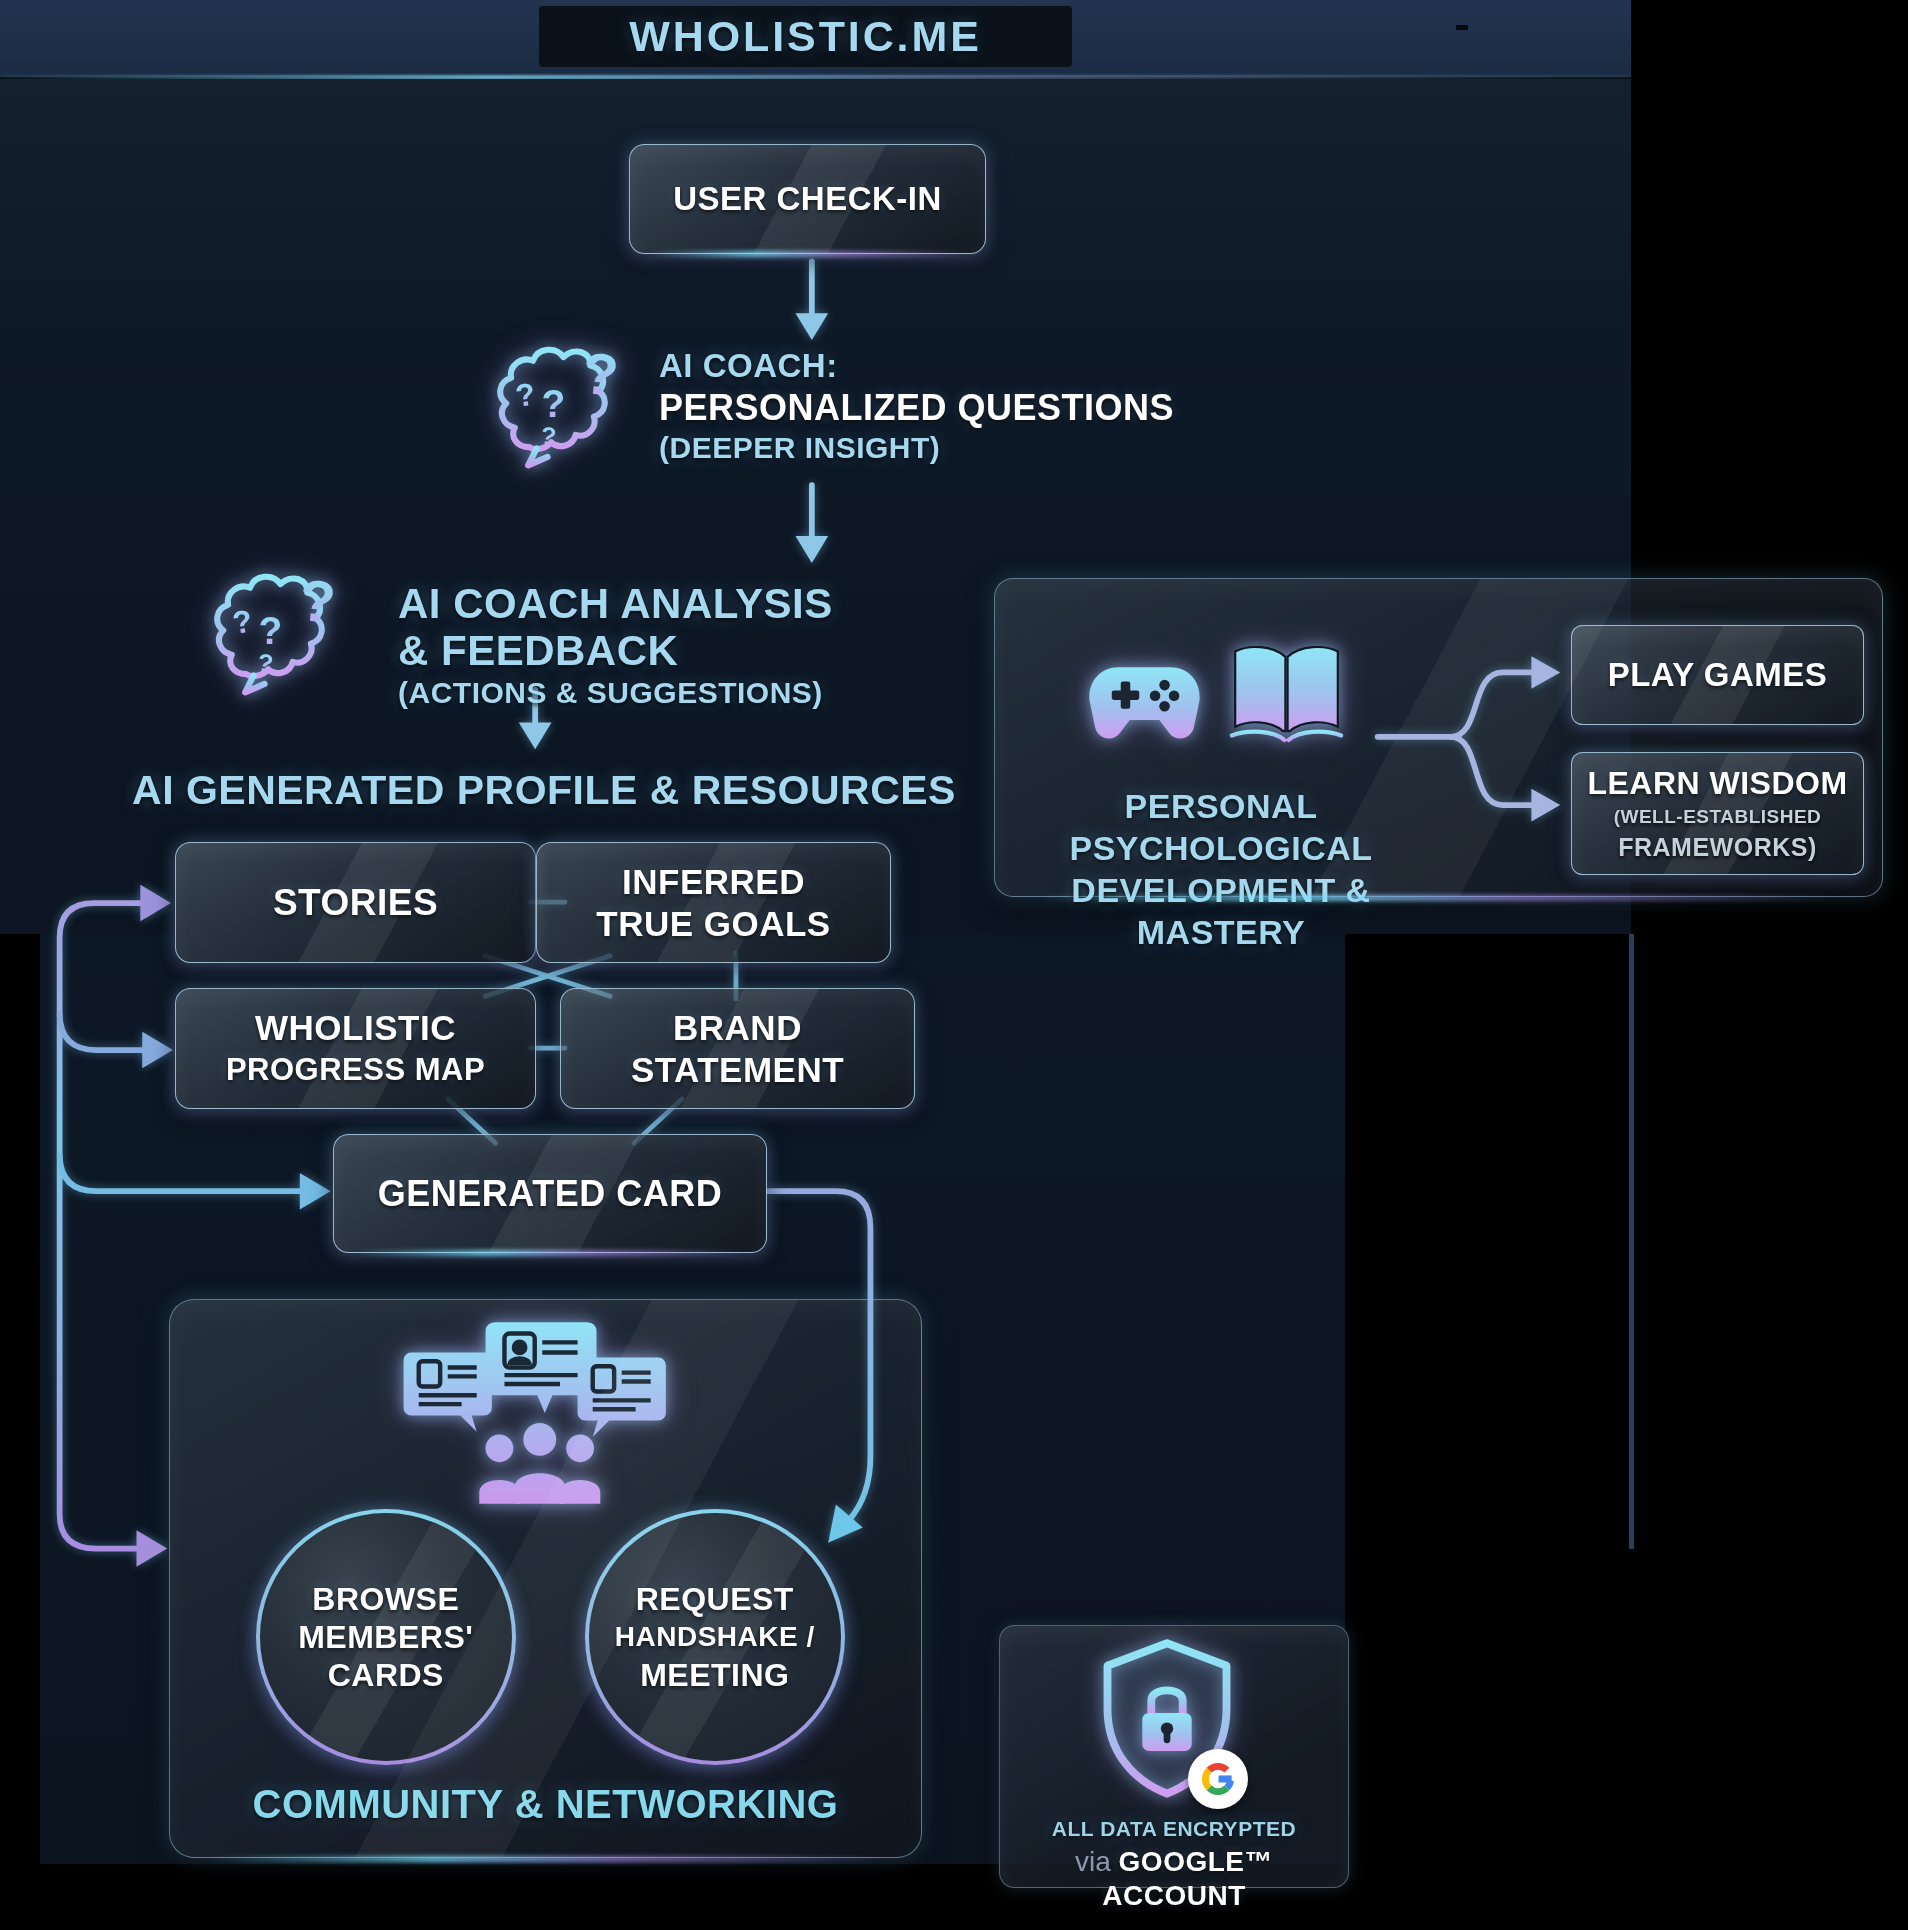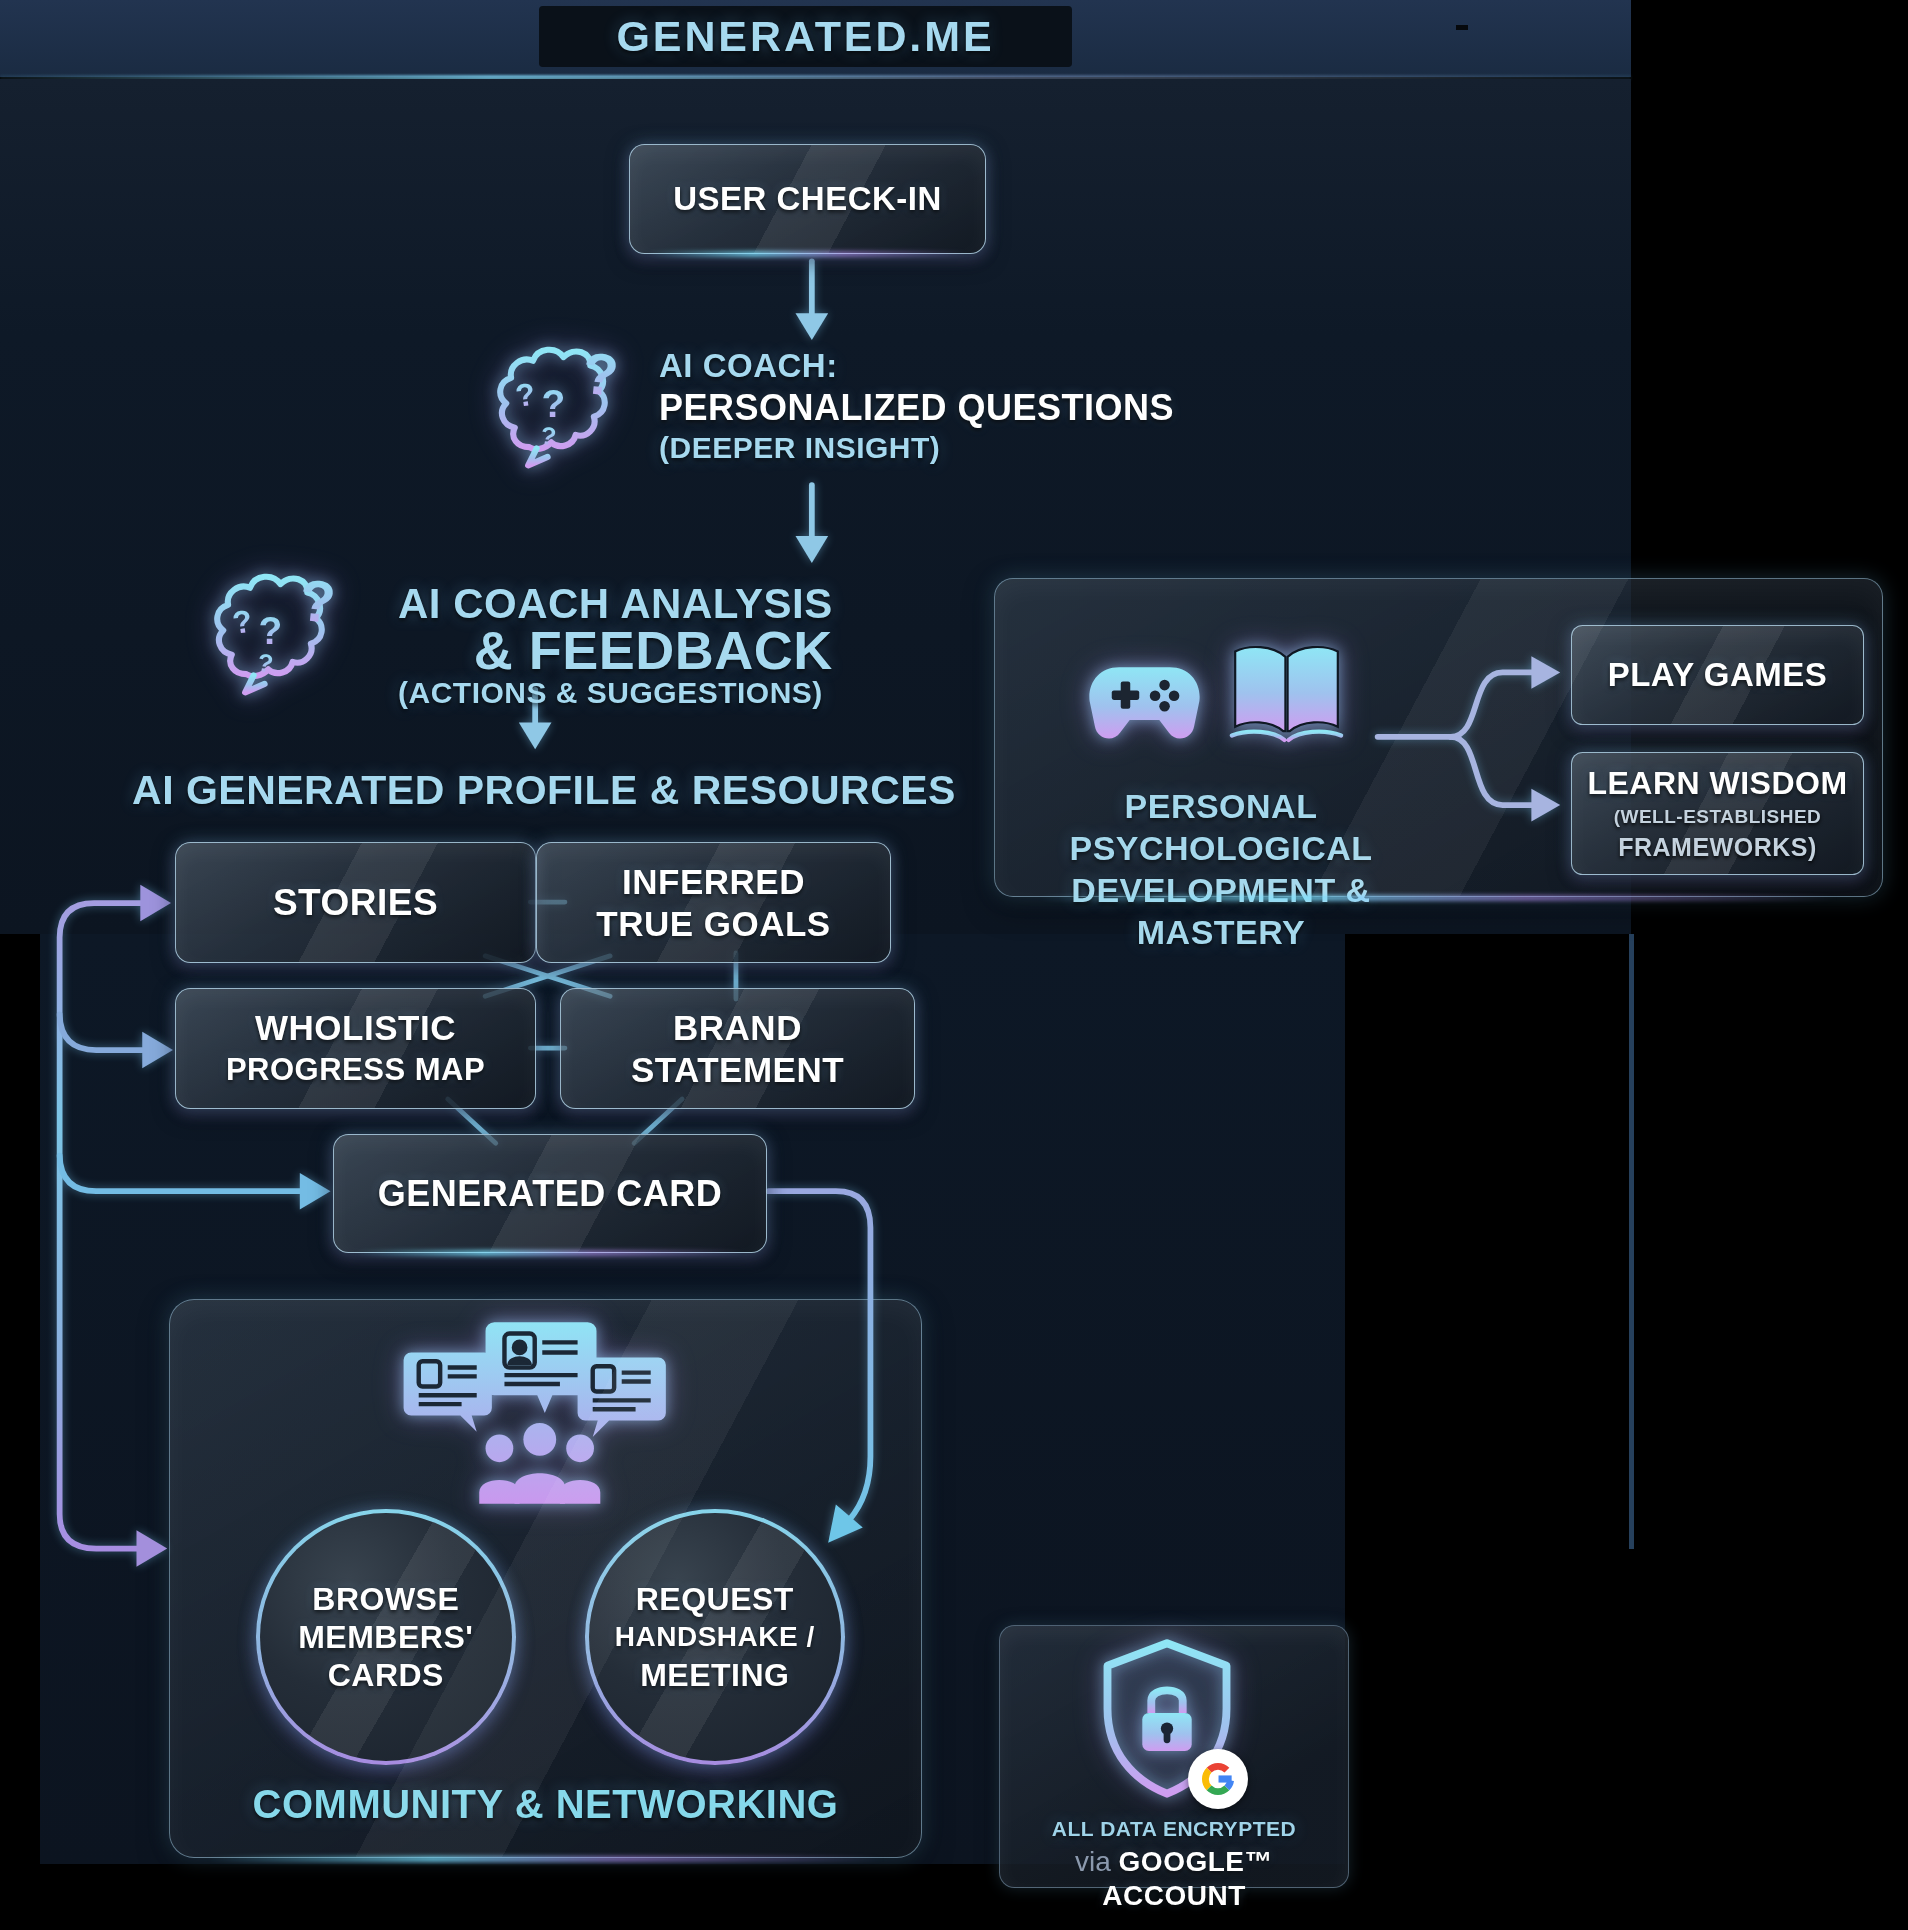--- a/index.html
+++ b/index.html
@@ -175,21 +175,21 @@
   <g stroke="#a7b4e0" stroke-width="6" stroke-linecap="round">
     <path d="M1434,767 H1510"></path>
     <path d="M1510,767 C1542,767 1530,700 1564,700 H1598"></path>
     <path d="M1510,767 C1542,767 1530,838 1564,838 H1598"></path>
   </g>
   <polygon fill="#a7b4e0" points="1624,700 1594,683 1594,717"></polygon>
   <polygon fill="#a7b4e0" points="1624,838 1594,821 1594,855"></polygon>
 </svg>
 
 <div class="abs ctr" style="left:539px;top:5.8px;width:533px;height:61px;background:#0a1119;border-radius:3.8px;z-index:3;">
-  <span class="lbl t-blue" style="font-size:43px;letter-spacing:2.9px;color:#a6d9ef;">GENERATED.ME</span>
+  <span class="lbl t-blue" style="font-size:43px;letter-spacing:2.9px;color:#a6d9ef;">WHOLISTIC.ME</span>
 </div>
 
 <div class="abs node ctr" style="left:629px;top:144px;width:355px;height:108px;z-index:3;">
   <span class="lbl t-white" style="font-size:33px;position:relative;z-index:1;">USER CHECK-IN</span>
   <div class="glowline"></div>
 </div>
 
 <svg class="abs icon-glow" style="left:488px;top:332px;z-index:3;" width="146" height="150" viewBox="0 0 152 156">
     <use href="#brainSym"></use>
   </svg>
@@ -197,21 +197,21 @@
   <div class="lbl t-blue" style="font-size:33px;line-height:40px;">AI COACH:</div>
   <div class="lbl t-white" style="font-size:36px;line-height:43px;">PERSONALIZED QUESTIONS</div>
   <div class="lbl t-blue" style="font-size:30px;line-height:38px;">(DEEPER INSIGHT)</div>
 </div>
 
 <svg class="abs icon-glow" style="left:205px;top:559px;z-index:3;" width="146" height="150" viewBox="0 0 152 156">
     <use href="#brainSym"></use>
   </svg>
 <div class="abs" style="left:398px;top:565px;z-index:3;margin-top:15px;">
   <div class="lbl t-blue" style="font-size:42px;line-height:47px;">AI COACH ANALYSIS</div>
-  <div class="lbl t-blue" style="font-size:54px;line-height:47px;text-align:right;">&amp; FEEDBACK</div>
+  <div class="lbl t-blue" style="font-size:42px;line-height:47px;">&amp; FEEDBACK</div>
   <div class="lbl t-blue" style="font-size:30px;line-height:38px;">(ACTIONS &amp; SUGGESTIONS)</div>
 </div>
 
 <div class="abs ctr" style="left:157px;top:767px;width:774px;height:46px;z-index:3;">
   <span class="lbl t-blue" style="font-size:41px;white-space:nowrap;">AI GENERATED PROFILE &amp; RESOURCES</span>
 </div>
 
 <div class="abs node ctr" style="left:175px;top:842px;width:359px;height:119px;z-index:3;">
   <span class="lbl t-white" style="font-size:37px;position:relative;z-index:1;">STORIES</span>
 </div>

